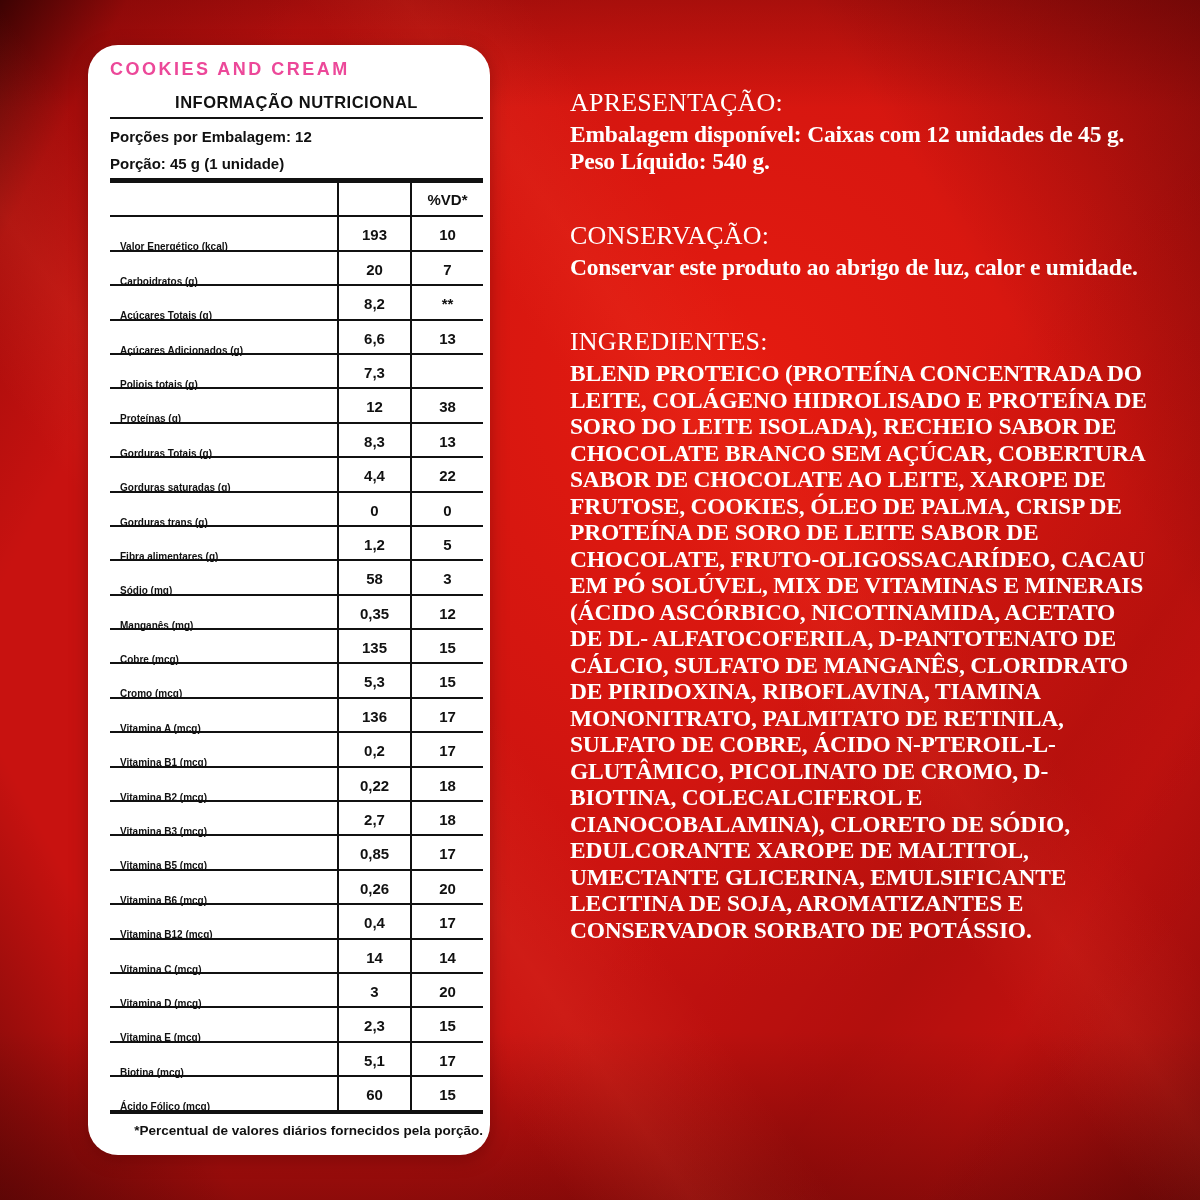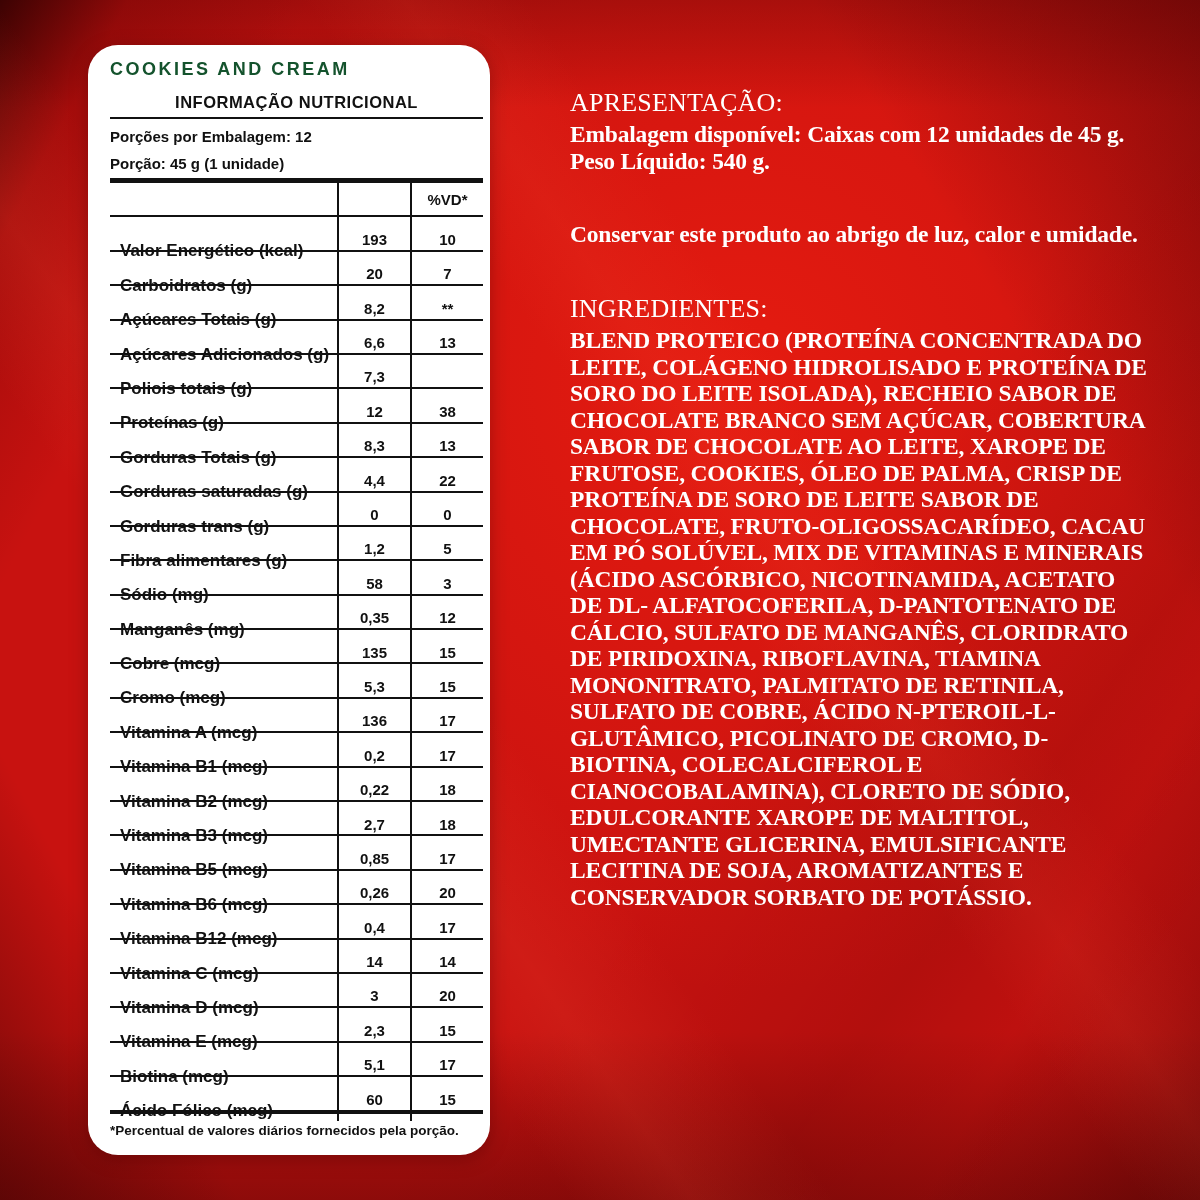--- a/index.html
+++ b/index.html
@@ -30,47 +30,47 @@
   
   .panel{
     position:absolute;left:88px;top:45px;width:402px;height:1110px;
     background:#ffffff;border-radius:30px;
     box-shadow:0 4px 18px rgba(60,0,0,0.35);
     box-sizing:border-box;
     padding:12px 7px 0 22px;
     color:#111;
   }
   .flavor{
-    font-size:18px;font-weight:600;letter-spacing:2.5px;color:#14532d;
+    font-size:18px;font-weight:600;letter-spacing:2.5px;color:#ec4899;
     margin:2px 0 0 0;
   }
   .ntitle{
     text-align:center;font-size:16.5px;font-weight:bold;letter-spacing:0.5px;
     margin-top:13px;
   }
   .rule-thin{height:0;border-bottom:2.5px solid #111;margin-top:5px;}
   .serv{font-size:15px;font-weight:bold;margin-top:9px;}
   .serv2{font-size:15px;font-weight:bold;margin-top:10px;}
   .ntable{
     margin-top:6px;
     border-top:5px solid #111;
     border-bottom:4px solid #111;
   }
   .nrow{
     display:grid;grid-template-columns:227px 73px 73px;
     height:32.4px;border-bottom:2.5px solid #111;
   }
   .nrow:last-child{border-bottom:none;}
   .nrow .c1{display:flex;align-items:center;padding-left:10px;
-    font-size:17px;font-weight:bold;margin-top:24px;}
+    font-size:10px;font-weight:bold;margin-top:24px;}
   .nrow .c2,.nrow .c3{
     display:flex;align-items:center;justify-content:center;
     border-left:2.5px solid #111;font-size:15px;font-weight:bold;}
   .nrow.hdr .c3{font-size:15px;}
-  .footnote{font-size:13.5px;font-weight:bold;margin-top:9px;}
+  .footnote{font-size:13.5px;font-weight:bold;margin-top:9px;text-align:right;}
   
   .rightcol{
     position:absolute;left:570px;top:88px;width:582px;color:#ffffff;
     font-family:"Liberation Serif", serif;
   }
   .sec{margin:0 0 46px 0;}
   .sec-head{
     font-size:26px;font-weight:normal;margin:0 0 3px 0;letter-spacing:0.2px;
   }
   .sec-body{
@@ -260,20 +260,21 @@
   <div class="footnote">*Percentual de valores diários fornecidos pela porção.</div>
 </div>
 
 <div class="rightcol">
   <div class="sec">
     <h2 class="sec-head">APRESENTAÇÃO:</h2>
     <p class="sec-body">Embalagem disponível: Caixas com 12 unidades de 45 g. Peso Líquido: 540 g.</p>
   </div>
 
   <div class="sec">
+    <h2 class="sec-head">CONSERVAÇÃO:</h2>
     <p class="sec-body">Conservar este produto ao abrigo de luz, calor e umidade.</p>
   </div>
 
   <div class="sec ingredients">
     <h2 class="sec-head">INGREDIENTES:</h2>
     <p class="sec-body">BLEND PROTEICO (PROTEÍNA CONCENTRADA DO LEITE, COLÁGENO HIDROLISADO E PROTEÍNA DE SORO DO LEITE ISOLADA), RECHEIO SABOR DE CHOCOLATE BRANCO SEM AÇÚCAR, COBERTURA SABOR DE CHOCOLATE AO LEITE, XAROPE DE FRUTOSE, COOKIES, ÓLEO DE PALMA, CRISP DE PROTEÍNA DE SORO DE LEITE SABOR DE CHOCOLATE, FRUTO-OLIGOSSACARÍDEO, CACAU EM PÓ SOLÚVEL, MIX DE VITAMINAS E MINERAIS (ÁCIDO ASCÓRBICO, NICOTINAMIDA, ACETATO DE DL- ALFATOCOFERILA, D-PANTOTENATO DE CÁLCIO, SULFATO DE MANGANÊS, CLORIDRATO DE PIRIDOXINA, RIBOFLAVINA, TIAMINA MONONITRATO, PALMITATO DE RETINILA, SULFATO DE COBRE, ÁCIDO N-PTEROIL-L-GLUTÂMICO, PICOLINATO DE CROMO, D-BIOTINA, COLECALCIFEROL E CIANOCOBALAMINA), CLORETO DE SÓDIO, EDULCORANTE XAROPE DE MALTITOL, UMECTANTE GLICERINA, EMULSIFICANTE LECITINA DE SOJA, AROMATIZANTES E CONSERVADOR SORBATO DE POTÁSSIO.</p>
   </div>
 </div>
 
 </body></html>

